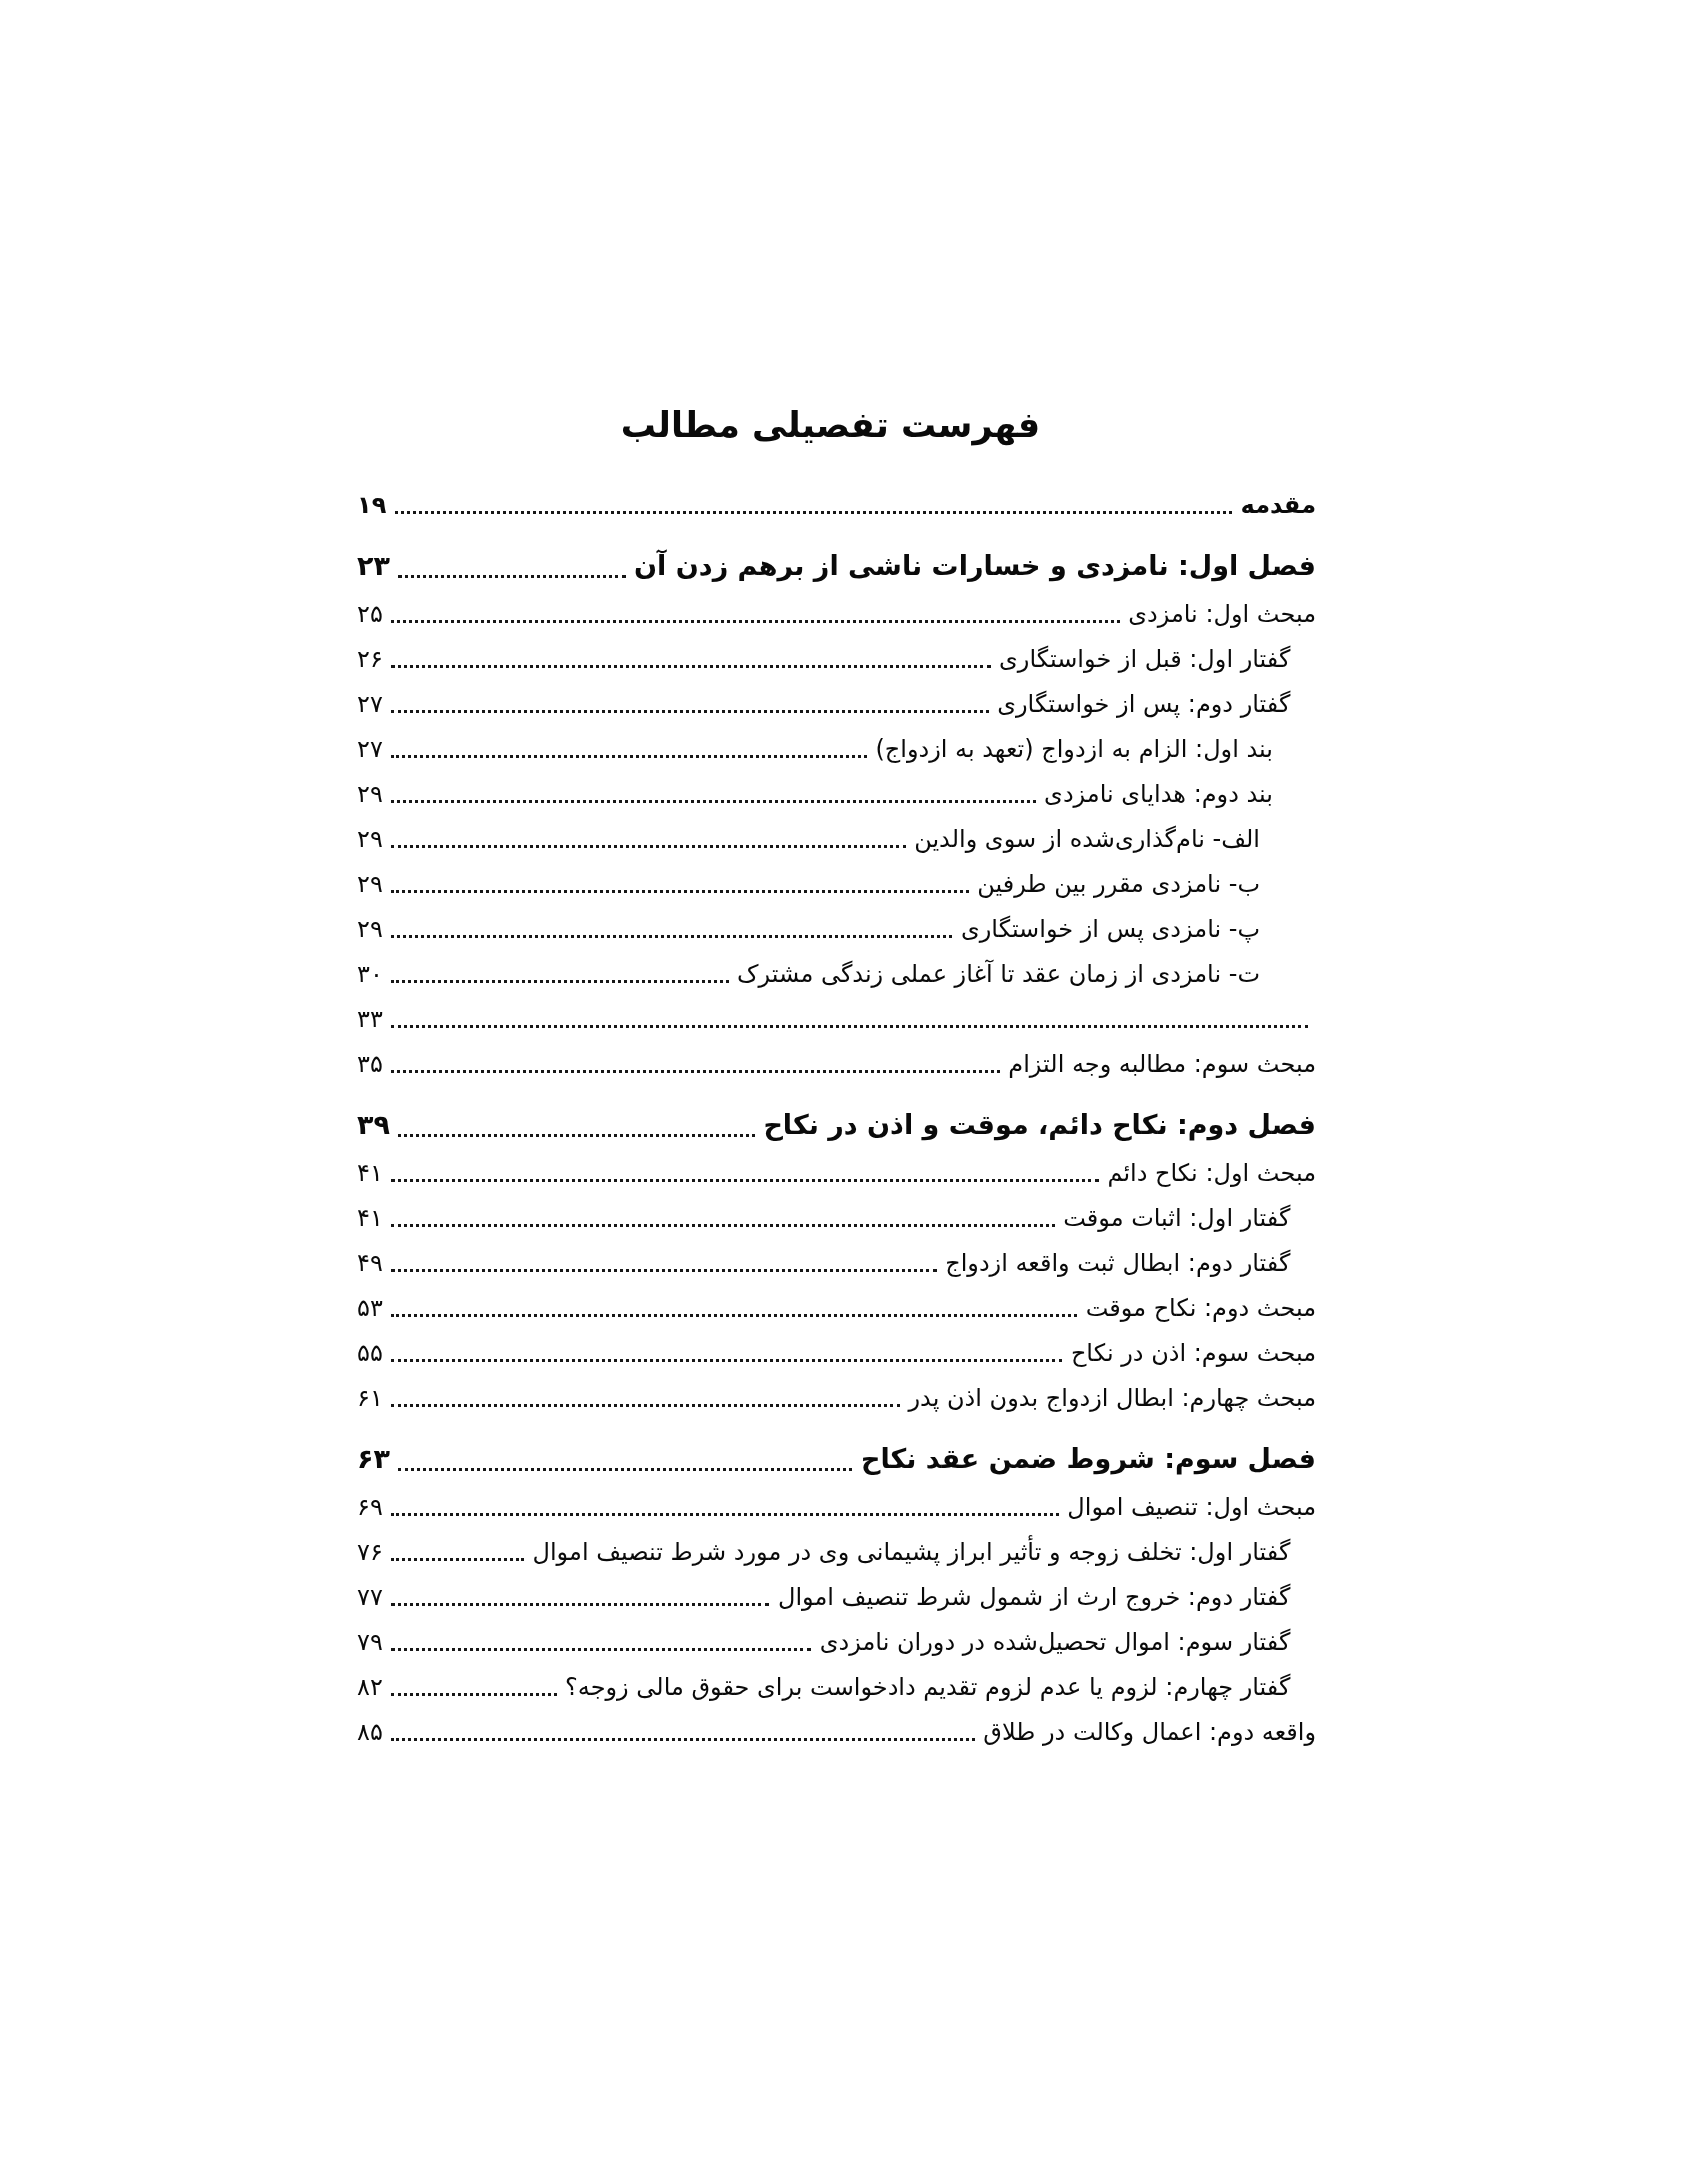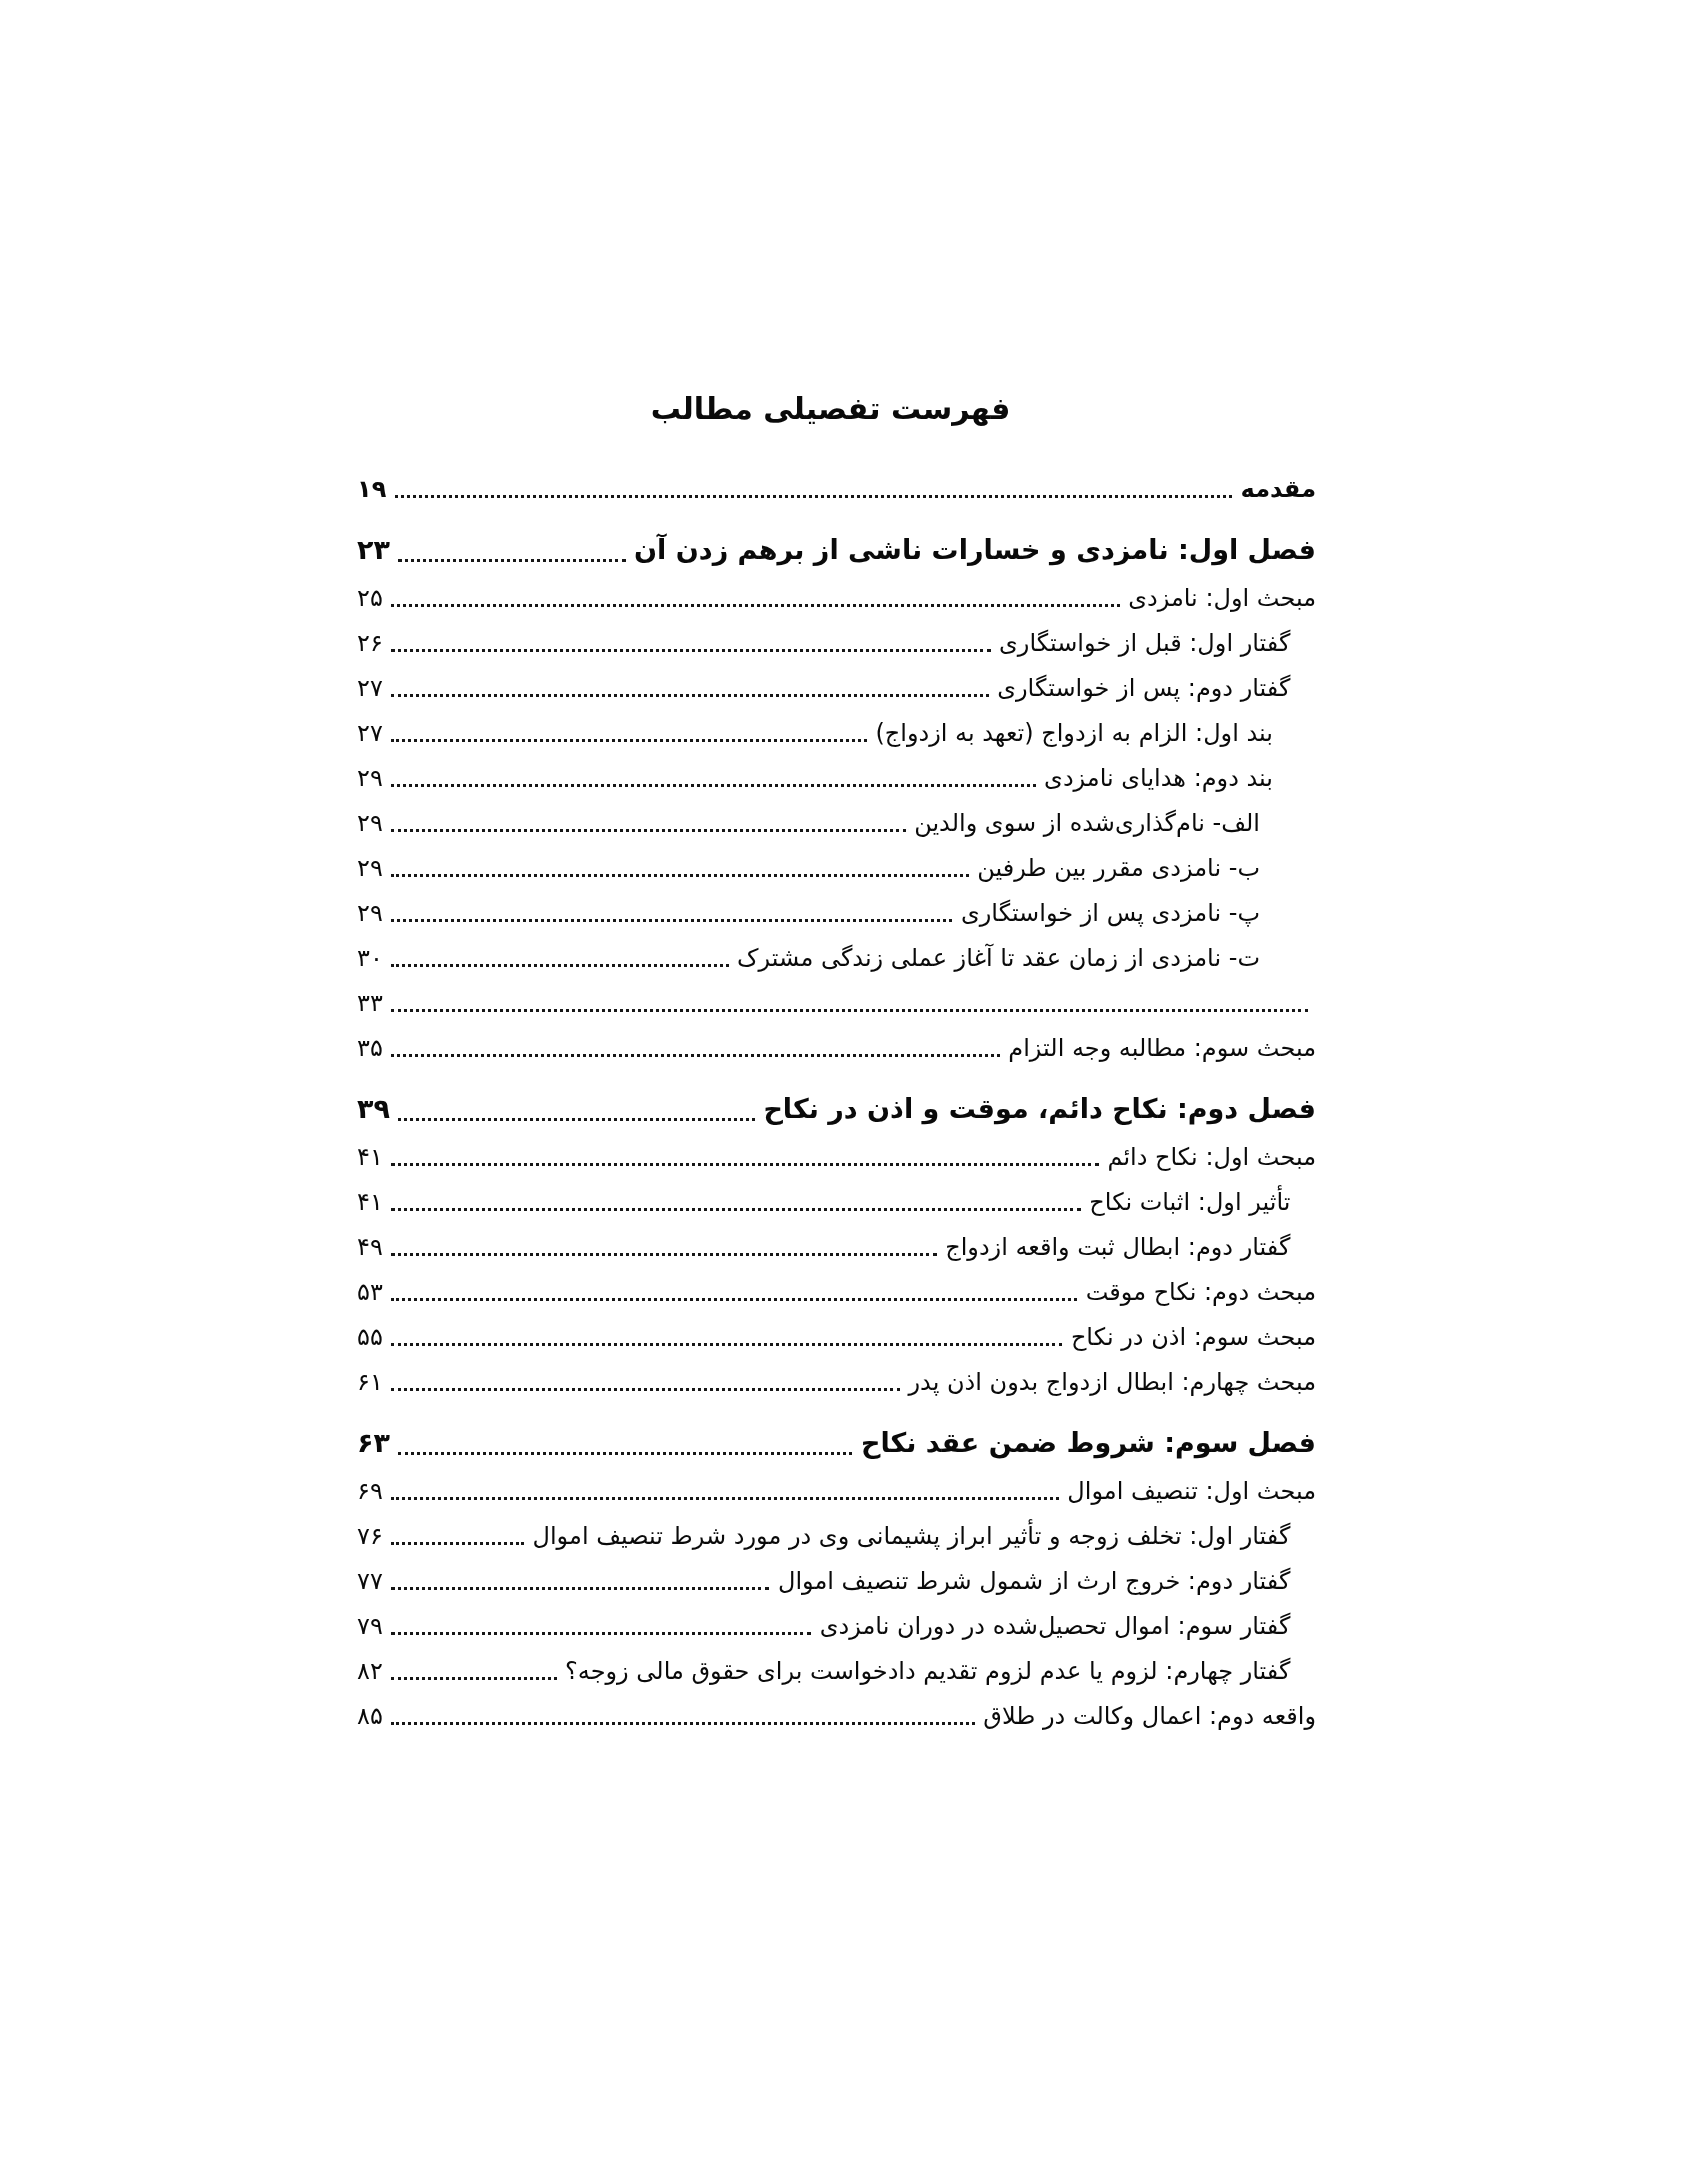--- a/index.html
+++ b/index.html
@@ -22,24 +22,24 @@
   }
   .content {
     position: absolute;
     top: 385px;
     left: 345px;
     width: 971px;
     direction: rtl;
   }
   .doc-title {
     text-align: center;
-    font-size: 30px;
+    font-size: 35px;
     font-weight: bold;
     line-height: 48px;
-    margin: 0 0 39px 0;
+    margin: 16px 0 39px 0;
     letter-spacing: 0;
   }
   .toc {
     direction: rtl;
   }
   .toc-row {
     display: flex;
     align-items: flex-end;
     height: 34px;
     margin-top: 11px;
@@ -156,21 +156,21 @@
           <span class="entry-label">فصل دوم: نکاح دائم، موقت و اذن در نکاح</span>
           <span class="leader"></span>
           <span class="pnum">۳۹</span>
         </div>
         <div class="toc-row r-mabhas">
           <span class="entry-label">مبحث اول: نکاح دائم</span>
           <span class="leader"></span>
           <span class="pnum">۴۱</span>
         </div>
         <div class="toc-row r-goftar">
-          <span class="entry-label">تأثیر اول: اثبات نکاح</span>
+          <span class="entry-label">گفتار اول: اثبات موقت</span>
           <span class="leader"></span>
           <span class="pnum">۴۱</span>
         </div>
         <div class="toc-row r-goftar">
           <span class="entry-label">گفتار دوم: ابطال ثبت واقعه ازدواج</span>
           <span class="leader"></span>
           <span class="pnum">۴۹</span>
         </div>
         <div class="toc-row r-mabhas">
           <span class="entry-label">مبحث دوم: نکاح موقت</span>

